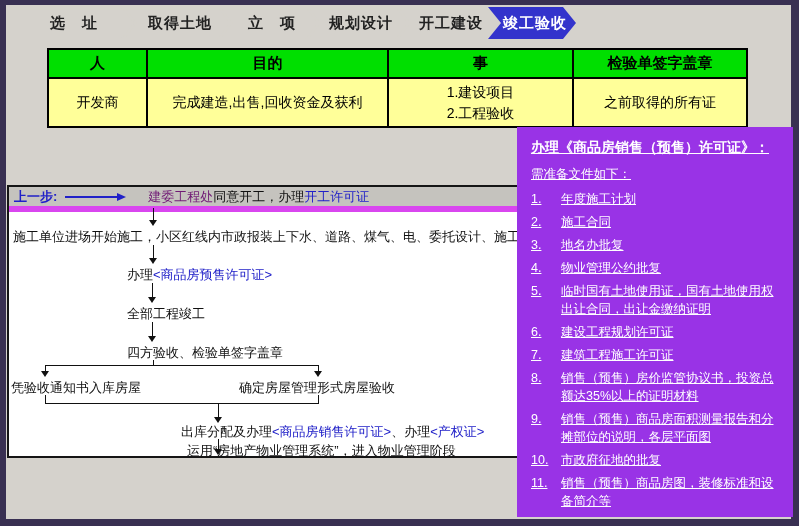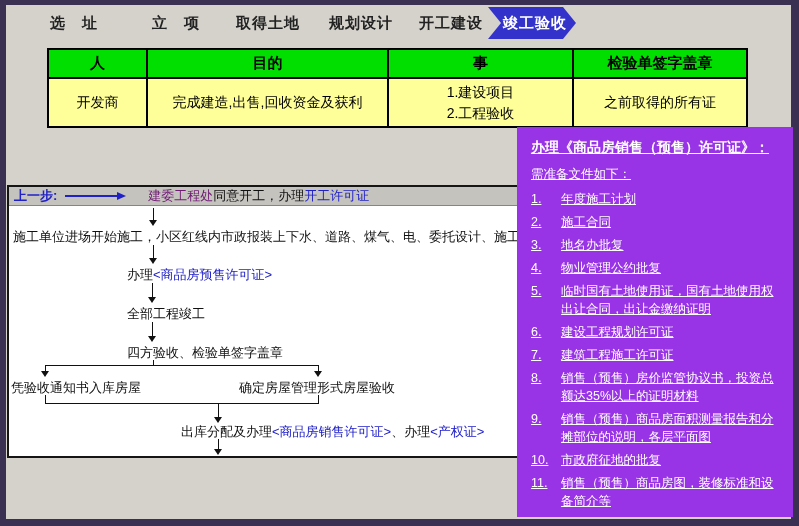--- a/index.html
+++ b/index.html
@@ -22,22 +22,22 @@
   
   .ptable{position:absolute;left:41px;top:43px;width:699px;border-collapse:collapse;table-layout:fixed;}
   .ptable td{border:2px solid #000;text-align:center;vertical-align:middle;color:#000;}
   .ptable .hd{background:#00DF00;font-weight:bold;font-size:15px;height:25px;}
   .ptable .bd{background:#FFFF99;font-size:14px;height:45px;}
   .matter{display:inline-block;text-align:left;line-height:1.5;}
 
   
   .flowbox{position:absolute;left:1px;top:180px;width:516px;height:273px;background:#fff;
            border:2px solid #151515;box-sizing:border-box;overflow:hidden;font-size:13px;color:#111;}
-  .flowhead{position:absolute;left:0;top:0;width:100%;height:19px;background:#C5C3BE;
-            border-bottom:1px solid #d946ef;display:flex;align-items:center;padding-left:5px;box-sizing:border-box;}
+  .flowhead{position:absolute;left:0;top:0;width:100%;height:25px;background:#C5C3BE;
+            border-bottom:6px solid #d946ef;display:flex;align-items:center;padding-left:5px;box-sizing:border-box;}
   .blue{color:#2020C8;}
   .red{color:#701a75;}
   .prev{font-weight:bold;font-size:13px;}
   .harrow-line{width:52px;height:2px;background:#2020C8;margin-left:8px;}
   .harrow-head{width:0;height:0;border-top:4px solid transparent;border-bottom:4px solid transparent;
                border-left:9px solid #2020C8;}
   .headtxt{margin-left:22px;white-space:nowrap;}
   .fl{position:absolute;white-space:nowrap;}
   .vl{position:absolute;width:1px;background:#111;}
   .hl{position:absolute;height:1px;background:#111;}
@@ -57,24 +57,24 @@
 <body>
 
 <div class="stage">
   <div class="slide">
 
     <div class="nav">
       <div class="tabwrap">
         <div class="tab first t0">选　址</div>
       </div>
       <div class="tabwrap">
-        <div class="tab t1">立　项</div>
+        <div class="tab t2">取得土地</div>
       </div>
       <div class="tabwrap">
-        <div class="tab t2">取得土地</div>
+        <div class="tab t1">立　项</div>
       </div>
       <div class="tabwrap">
         <div class="tab t3">规划设计</div>
       </div>
       <div class="tabwrap">
         <div class="tab t4">开工建设</div>
       </div>
       <div class="tabwrap">
         <div class="tab active t5">竣工验收</div>
       </div>
@@ -150,20 +150,21 @@
       <div class="vl" style="left:309px;top:208px;height:8px"></div>
       <div class="hl" style="left:36px;top:216px;width:274px"></div>
       <div class="vl" style="left:209px;top:216px;height:14px"></div>
       <div class="ah" style="left:205px;top:230px"></div>
 
       <div class="fl" style="left:172px;top:236px"><span>出库分配及办理</span><span class="blue">&lt;商品房销售许可证&gt;</span><span>、办理</span><span class="blue">&lt;产权证&gt;</span></div>
 
       <div class="vl" style="left:209px;top:252px;height:10px"></div>
       <div class="ah" style="left:205px;top:262px"></div>
 
+      <div class="fl" style="left:178px;top:254px;top:255px">运用“房地产物业管理系统”，进入物业管理阶段</div>
     </div>
 
     <div class="panel">
       <div class="panel-title">办理《商品房销售（预售）许可证》：</div>
       <div class="panel-sub">需准备文件如下：</div>
       <div class="plist">
         <div class="pnum">1.</div>
         <div class="ptxt">年度施工计划</div>
         <div class="pnum">2.</div>
         <div class="ptxt">施工合同</div>

